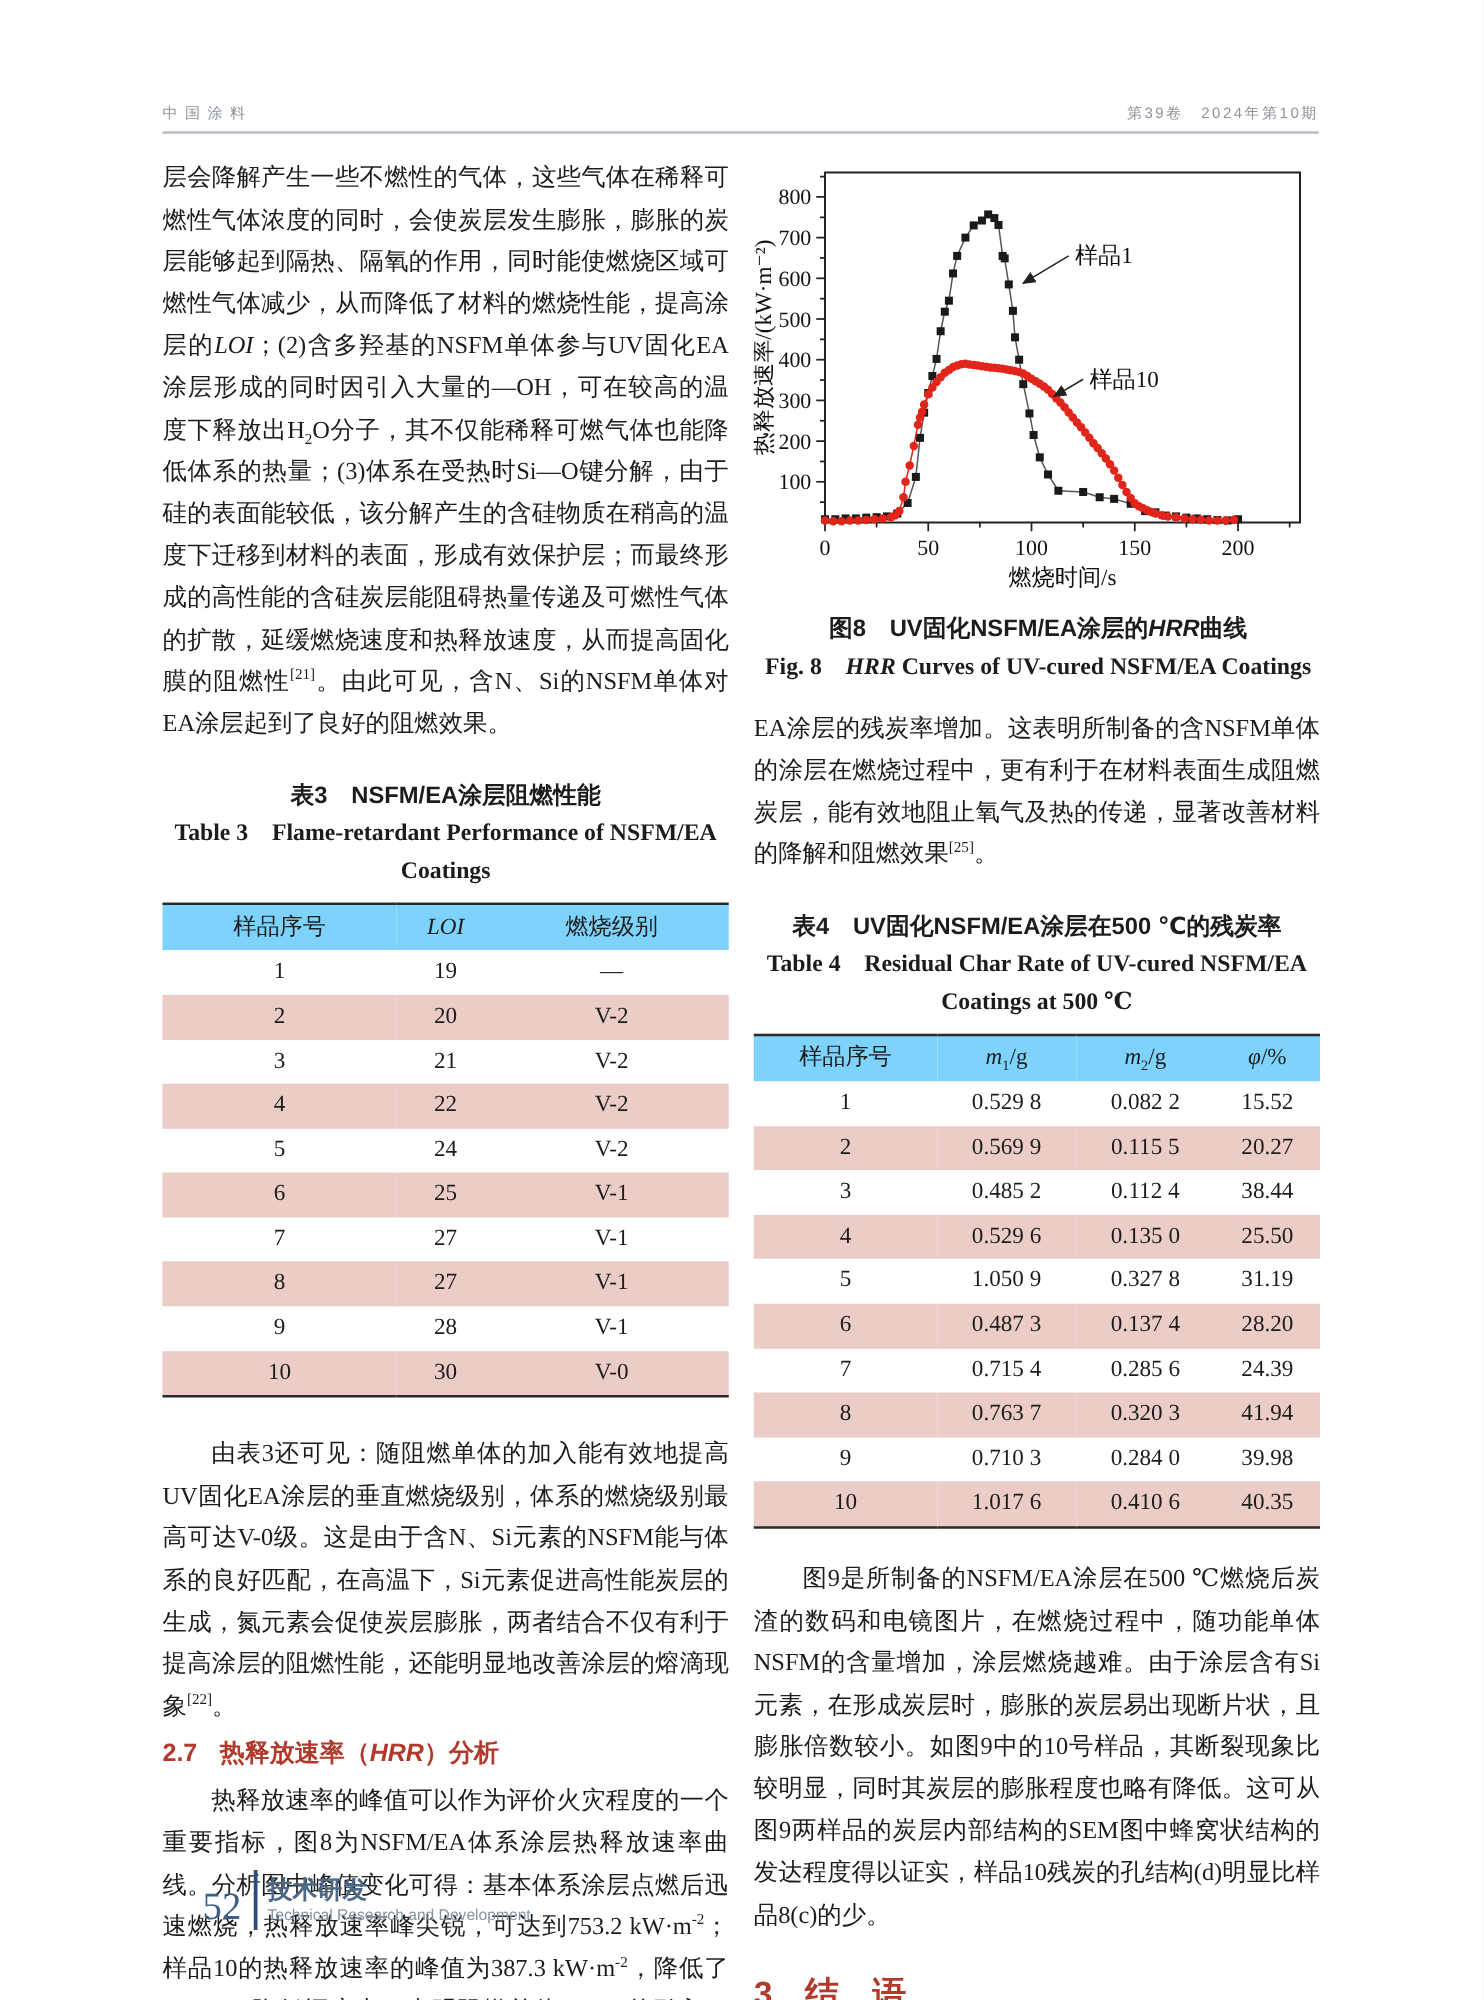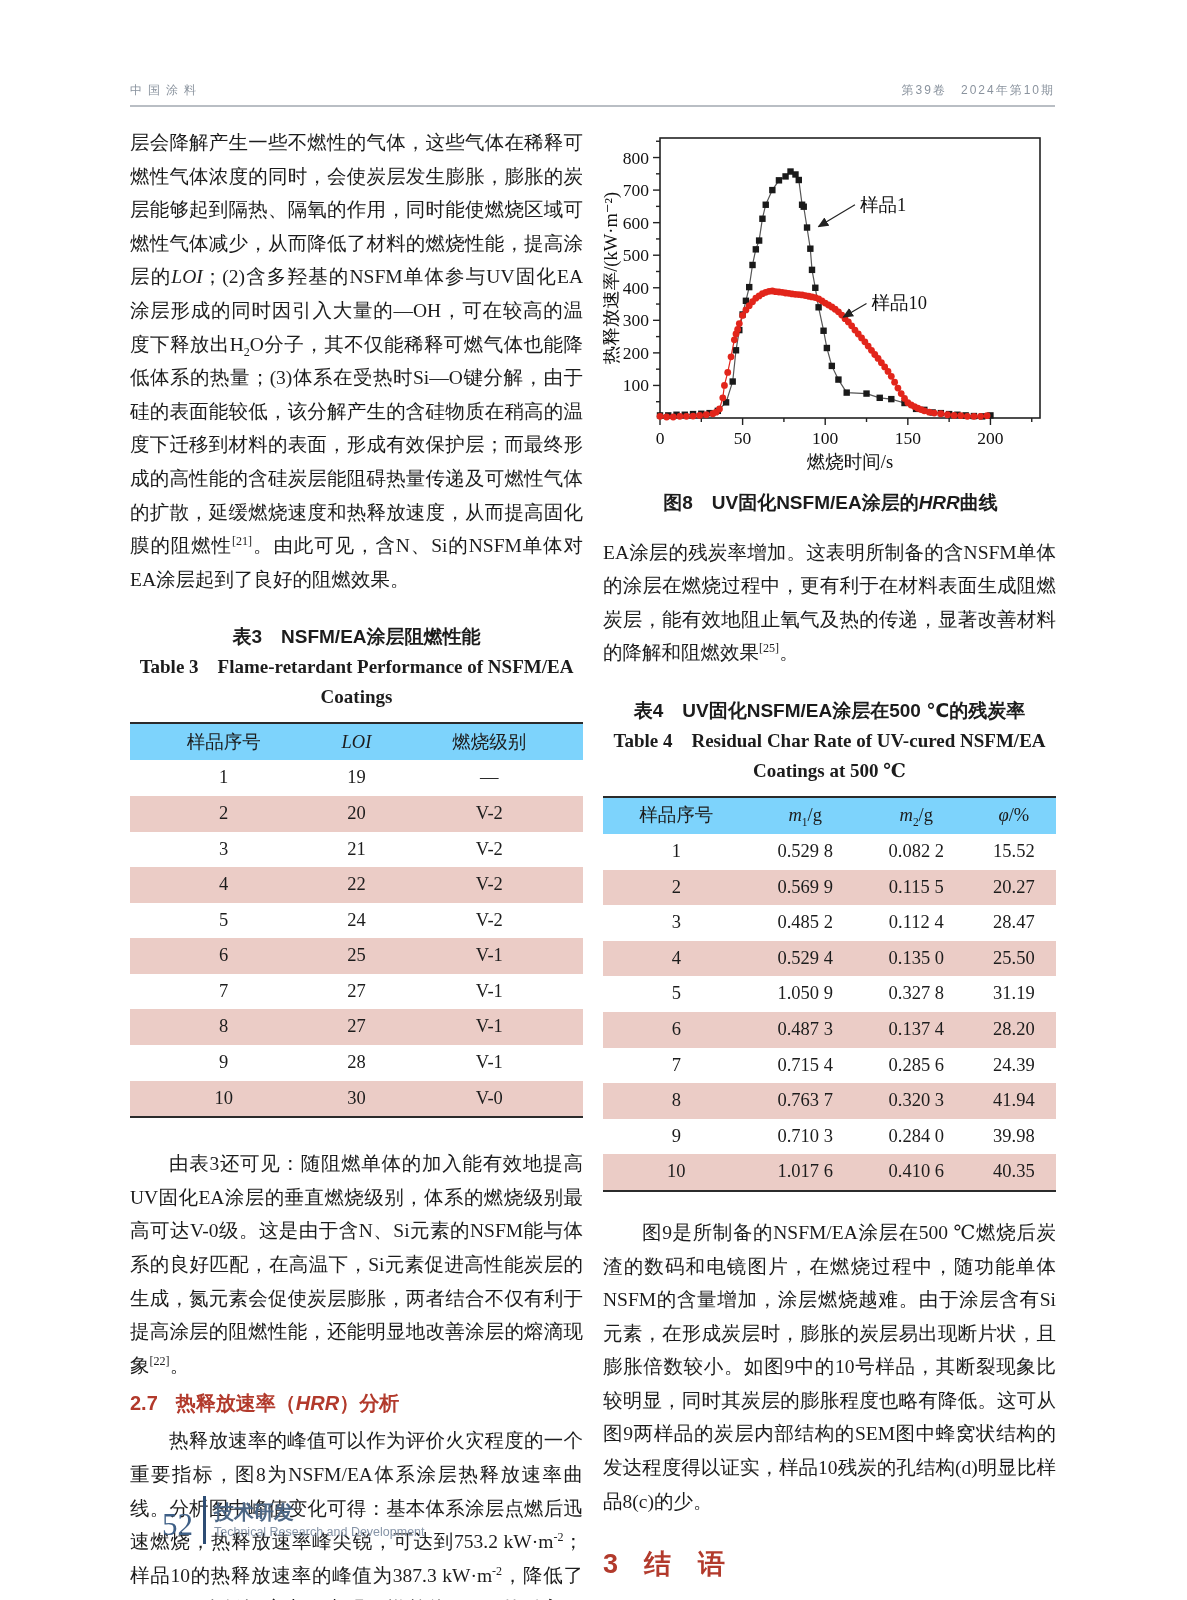--- a/index.html
+++ b/index.html
@@ -331,20 +331,21 @@
               <circle cx="370.9130434782609" cy="290.3720930232558" r="3.4" fill="#e2251b"></circle>
               <circle cx="377.5217391304348" cy="290.3720930232558" r="3.4" fill="#e2251b"></circle>
               <circle cx="384.1304347826087" cy="289.72093023255815" r="3.4" fill="#e2251b"></circle>
               <line x1="251.95652173913044" y1="78.74418604651163" x2="215.6086956521739" y2="100.55813953488374" stroke="#222" stroke-width="1.2" marker-end="url(#arr)"></line>
               <text x="256.95652173913044" y="84.74418604651163" font-size="18.5" fill="#111">样品1</text>
               <line x1="263.52173913043475" y1="177.3953488372093" x2="240.3913043478261" y2="191.06976744186048" stroke="#222" stroke-width="1.2" marker-end="url(#arr)"></line>
               <text x="268.52173913043475" y="183.3953488372093" font-size="18.5" fill="#111">样品10</text>
             </svg></div>
         <div class="fig-caption">
           <div class="cn"><span>图8　UV固化NSFM/EA涂层的</span><span class="it">HRR</span><span>曲线</span></div>
+          <div class="en"><span>Fig. 8　</span><span class="it">HRR</span><span> Curves of UV-cured NSFM/EA Coatings</span></div>
         </div>
       </div>
 
       <p style="margin-top:18px;"><span>EA涂层的残炭率增加。这表明所制备的含NSFM单体的涂层在燃烧过程中，更有利于在材料表面生成阻燃炭层，能有效地阻止氧气及热的传递，显著改善材料的降解和阻燃效果</span><sup>[25]</sup><span>。</span></p>
 
       <div class="tbl-caption">
         <div class="cn">表4　UV固化NSFM/EA涂层在500 ℃的残炭率</div>
         <div class="en">Table 4　Residual Char Rate of UV-cured NSFM/EA Coatings at 500 ℃</div>
       </div>
       <table class="datatable">
@@ -366,25 +367,25 @@
             <tr class="alt">
               <td>2</td>
               <td>0.569 9</td>
               <td>0.115 5</td>
               <td>20.27</td>
             </tr>
             <tr>
               <td>3</td>
               <td>0.485 2</td>
               <td>0.112 4</td>
-              <td>28.47</td>
+              <td>38.44</td>
             </tr>
             <tr class="alt">
               <td>4</td>
-              <td>0.529 4</td>
+              <td>0.529 6</td>
               <td>0.135 0</td>
               <td>25.50</td>
             </tr>
             <tr>
               <td>5</td>
               <td>1.050 9</td>
               <td>0.327 8</td>
               <td>31.19</td>
             </tr>
             <tr class="alt">

